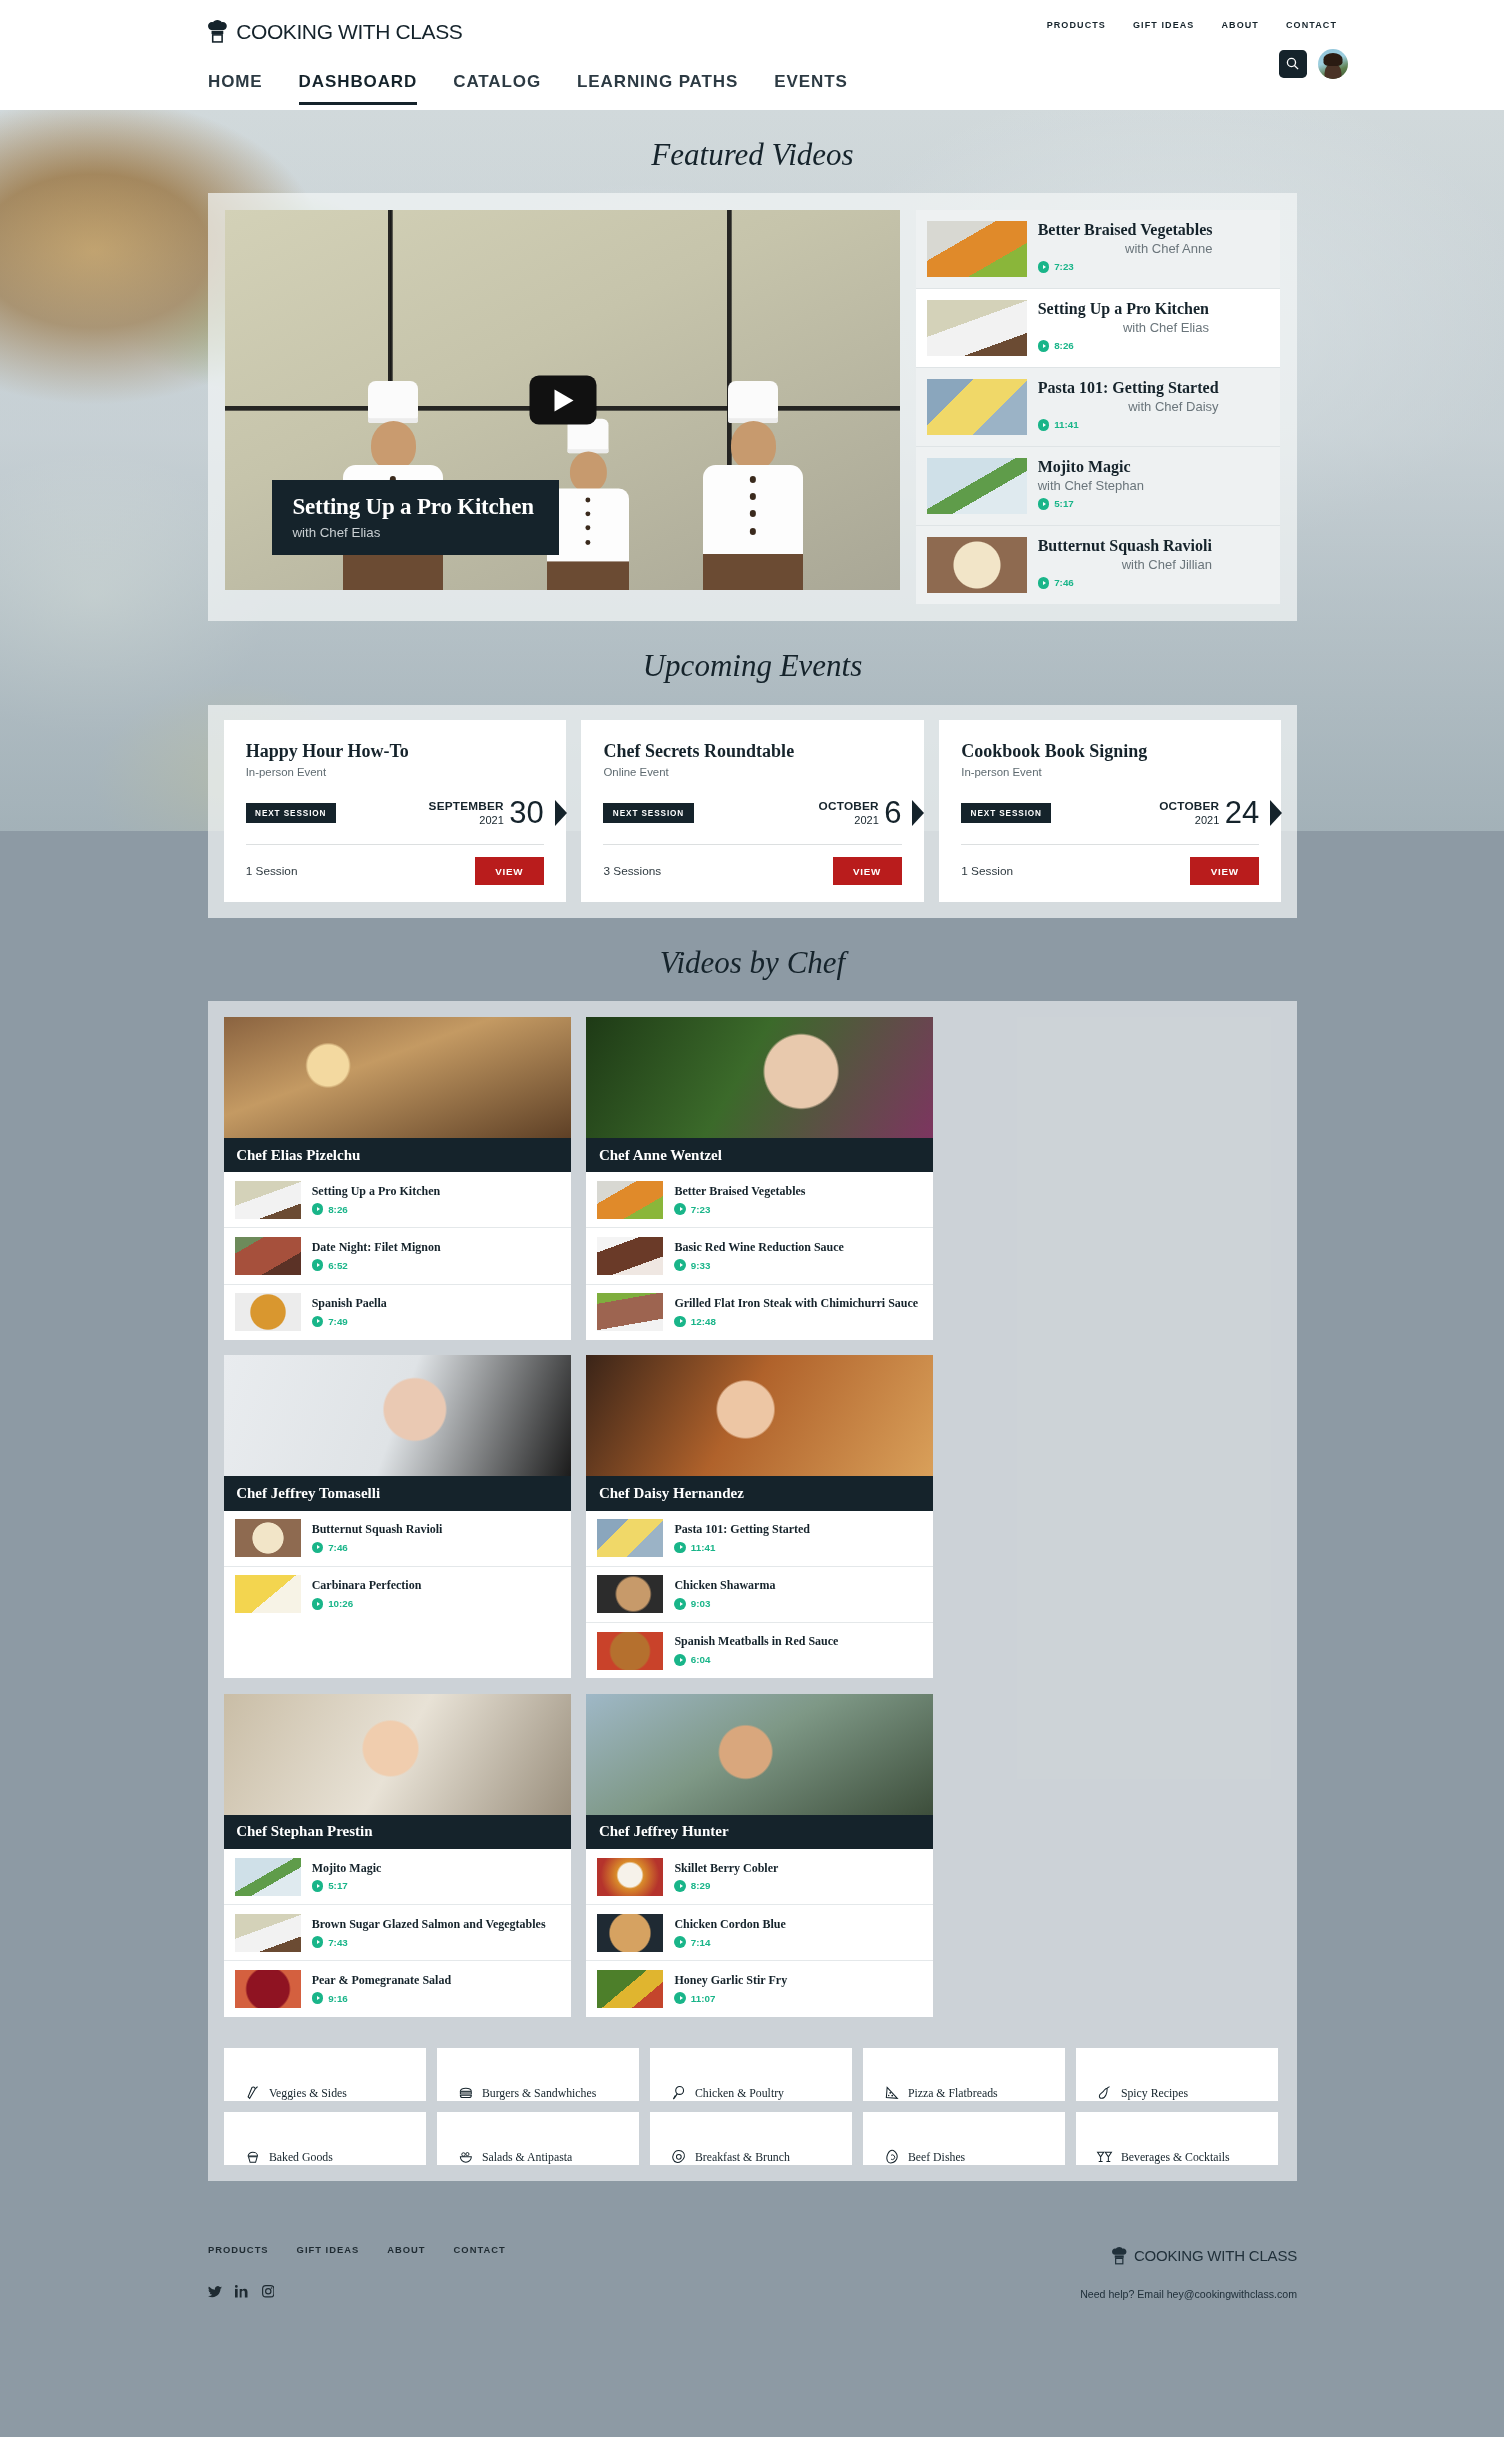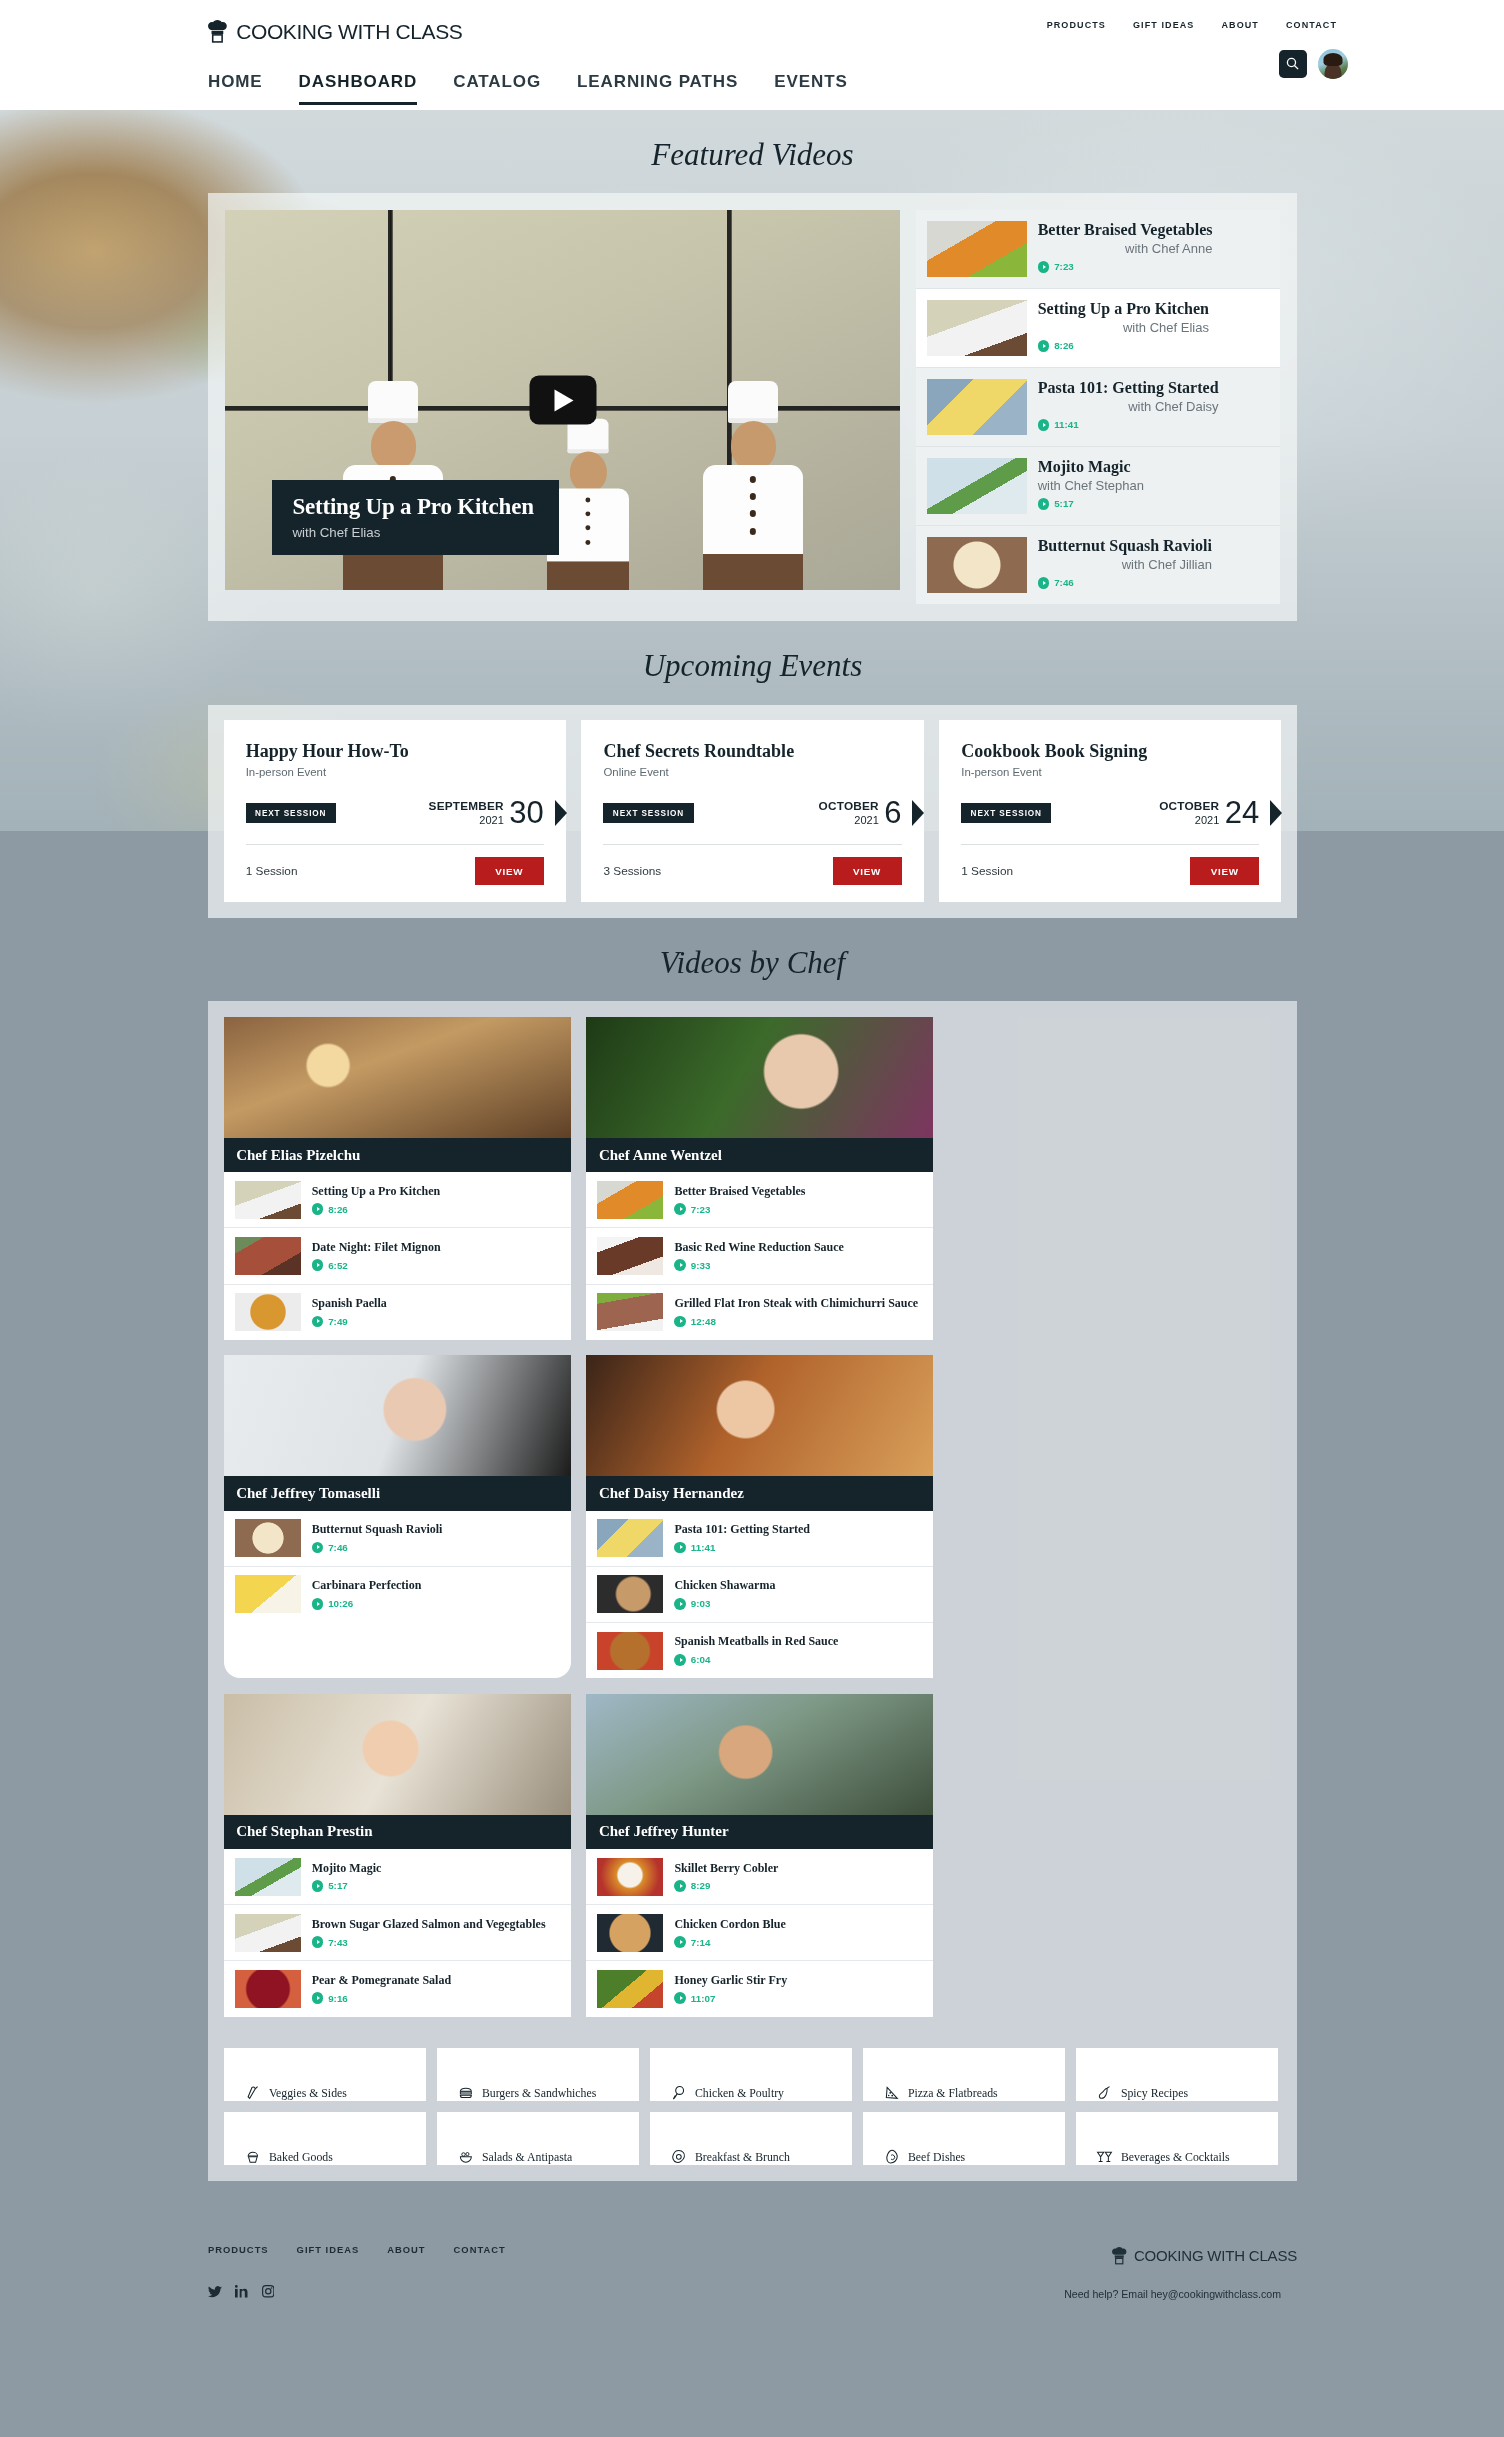--- a/index.html
+++ b/index.html
@@ -213,21 +213,21 @@
   .ev-view {
     background:#b91c1c; color:#fff; border:none; font-size: 9.8px; font-weight:700;
     letter-spacing: 0.8px; padding: 8.6px 20.4px; cursor:pointer;margin-left:8px;
   }
 
   
   .chefs-panel {
     width: 1089px; margin: 0 auto; background: rgba(244,246,247,0.62);
     padding: 15.7px; display:flex; flex-wrap: wrap; gap: 15.7px;
   }
-  .chef-card { width: 347px; background:#fff;border-radius:16px; }
+  .chef-card { width: 347px; background:#fff; }
   .chef-photo { height: 121px; background-size:cover; background-position:center top; }
   .chef-name-bar { background:#15232b; padding: 8.6px 12.5px; }
   .chef-name-bar span { font-family:"Liberation Serif",serif; font-size: 15px; color:#fff; font-weight:700; }
   .cv-item {
     display:flex; align-items:center; gap:11px; padding: 8.6px 11px;
     border-bottom: 0.8px solid #e4e8ea; background:#fff;
   }
   .cv-item:last-child { border-bottom: none; }
   .cv-thumb { width: 66px; height: 38px; flex:none; background-size:cover; background-position:center; }
   .cv-title { font-family:"Liberation Serif",serif; font-size: 12px; font-weight:700; color:#15232b; line-height:1.15; }
@@ -246,21 +246,21 @@
 
   
   .footer { width: 1505px; padding: 63px 0 0; position: relative; z-index:5; }
   .footer-inner { width: 1089px; margin: 0 auto; position: relative; height: 102px; }
   .f-nav { display:flex; gap: 28px; }
   .f-nav a { font-size: 9.4px; font-weight:700; letter-spacing:1px; color:#1f2b32; text-decoration:none; text-transform:uppercase;}
   .f-social { display:flex; gap: 12.5px; margin-top: 30px; }
   .f-social .s { width: 14px; height: 14px; display:flex; align-items:center; justify-content:center; cursor:pointer;}
   .f-brand { position:absolute; right: 0; top: 3.1px; display:flex; align-items:center; gap: 6.3px;}
   .f-brand-text { font-size: 15px; color:#20303a; letter-spacing:-0.2px; }
-  .f-help { position:absolute; right:16px; top: 44px; font-size: 10.6px; color:#20303a; }
+  .f-help { position:absolute; right:0; top: 44px; font-size: 10.6px; color:#20303a; }
   .f-help a { color:#20303a; text-decoration:none; }
   .powered { text-align:center; padding: 28px 0 17px; }
 </style>
 </head>
 <body>
 
 <div class="header">
   <div class="header-inner">
     <div class="brand">
       <svg class="brand-logo" viewBox="0 0 26 30">

